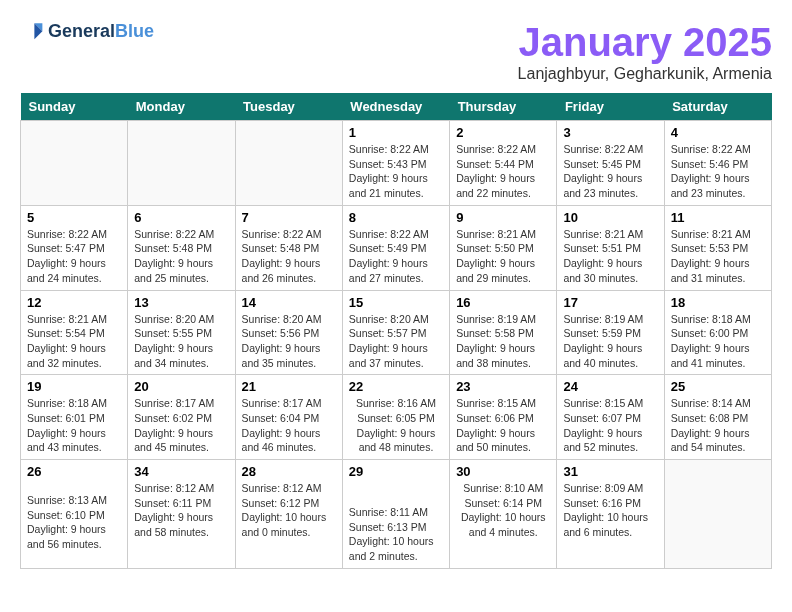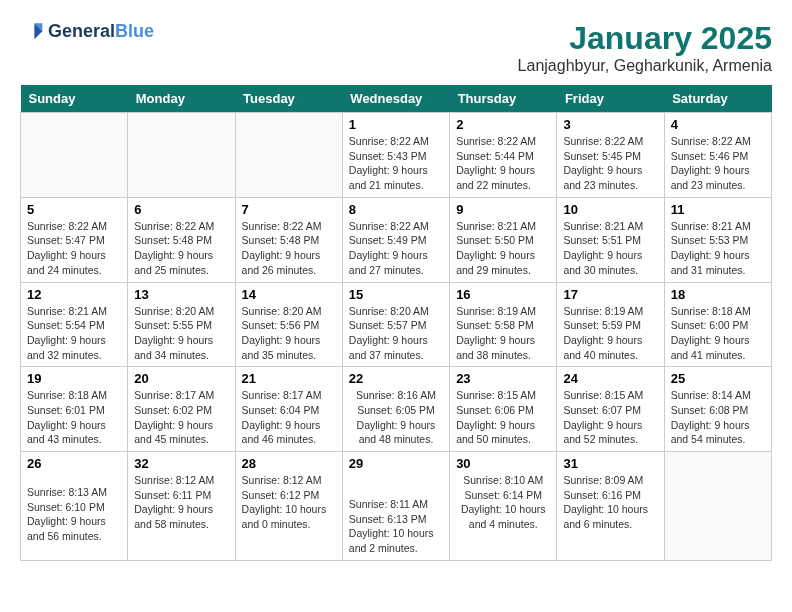--- a/index.html
+++ b/index.html
@@ -32,23 +32,23 @@
       color: #4a90d9;
     }
     .logo-icon {
       width: 24px;
       height: 24px;
     }
     .title-area {
       text-align: right;
     }
     .calendar-title {
-      font-size: 32px;
+      font-size: 40px;
       font-weight: bold;
-      color: #0f766e;
+      color: #8b5cf6;
     }
     .calendar-subtitle {
       font-size: 16px;
       color: #333;
     }
     table {
       width: 100%;
       border-collapse: collapse;
       font-size: 11px;
     }
@@ -302,21 +302,21 @@
       </tr>
       <tr>
         <td>
           <div class="day-number">26</div>
           <div class="day-detail" style="white-space: pre-line; margin-top: 14px;">Sunrise: 8:13 AM
 Sunset: 6:10 PM
 Daylight: 9 hours
 and 56 minutes.</div>
         </td>
         <td>
-          <div class="day-number">32</div>
+          <div class="day-number">34</div>
           <div class="day-detail" style="white-space: pre-line;">Sunrise: 8:12 AM
 Sunset: 6:11 PM
 Daylight: 9 hours
 and 58 minutes.</div>
         </td>
         <td>
           <div class="day-number">28</div>
           <div class="day-detail" style="white-space: pre-line;">Sunrise: 8:12 AM
 Sunset: 6:12 PM
 Daylight: 10 hours

